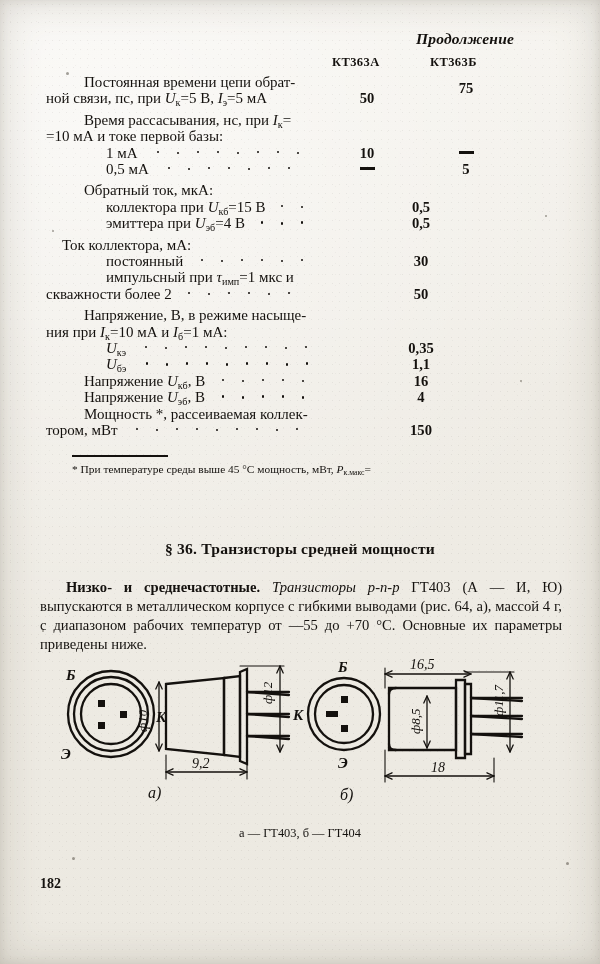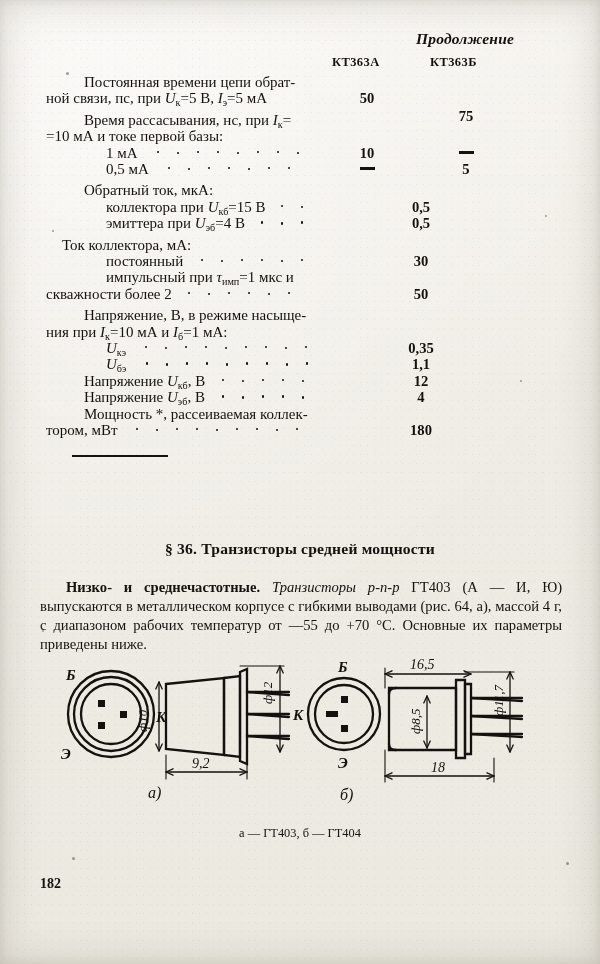--- a/index.html
+++ b/index.html
@@ -82,21 +82,21 @@
 
   <div class="tbl">
     <div class="cont">Продолжение</div>
     <div class="colhead colA">КТ363А</div>
     <div class="colhead colB">КТ363Б</div>
     <div class="rows" id="rows">
         <div class="row">
           <div class="lbl" style="left: 84px; top: 0px;">Постоянная времени цепи обрат-</div>
           <div class="lbl" style="left: 46px; top: 16.4px;">ной связи, пс, при <i class="it">U</i><sub>к</sub>=5 В, <i class="it">I</i><sub>э</sub>=5 мА</div>
           <div class="val vA" style="top: 16.4px;">50</div>
-          <div class="val vB" style="top: 34px; text-align: center;">75</div>
+          <div class="val vB" style="top: 6px; text-align: center;">75</div>
         </div>
         <div class="row">
           <div class="lbl" style="left: 84px; top: 37.8px;">Время рассасывания, нс, при <i class="it">I</i><sub>к</sub>=</div>
           <div class="lbl" style="left: 46px; top: 54.2px;">=10 мА и токе первой базы:</div>
         </div>
         <div class="row">
           <div class="lbl" style="left: 106px; top: 70.6px;">1 мА</div>
           <div class="leaders" style="left: 149px; top: 70.6px; width: 169px;">
             <span style="left: 8px; top: 6px;"></span>
             <span style="left: 28px; top: 7px;"></span>
@@ -208,21 +208,21 @@
         </div>
         <div class="row">
           <div class="lbl" style="left: 84px; top: 298.8px;">Напряжение <i class="it">U</i><sub>кб</sub>, В</div>
           <div class="leaders" style="left: 214px; top: 298.8px; width: 104px;">
             <span style="left: 8px; top: 6px;"></span>
             <span style="left: 28px; top: 7px;"></span>
             <span style="left: 48px; top: 6px;"></span>
             <span style="left: 68px; top: 6px;"></span>
             <span style="left: 88px; top: 7px;"></span>
           </div>
-          <div class="val vSpan" style="top: 298.8px;">12</div>
+          <div class="val vSpan" style="top: 298.8px;">16</div>
         </div>
         <div class="row">
           <div class="lbl" style="left: 84px; top: 315.2px;">Напряжение <i class="it">U</i><sub>эб</sub>, В</div>
           <div class="leaders" style="left: 214px; top: 315.2px; width: 104px;">
             <span style="left: 8px; top: 6px;"></span>
             <span style="left: 28px; top: 7px;"></span>
             <span style="left: 48px; top: 6px;"></span>
             <span style="left: 68px; top: 6px;"></span>
             <span style="left: 88px; top: 7px;"></span>
           </div>
@@ -235,27 +235,28 @@
             <span style="left: 8px; top: 6px;"></span>
             <span style="left: 28px; top: 7px;"></span>
             <span style="left: 48px; top: 6px;"></span>
             <span style="left: 68px; top: 6px;"></span>
             <span style="left: 88px; top: 7px;"></span>
             <span style="left: 108px; top: 6px;"></span>
             <span style="left: 128px; top: 6px;"></span>
             <span style="left: 148px; top: 7px;"></span>
             <span style="left: 168px; top: 6px;"></span>
           </div>
-          <div class="val vSpan" style="top: 348px;">180</div>
+          <div class="val vSpan" style="top: 348px;">150</div>
         </div>
       </div>
   </div>
 
   <div class="fnrule"></div>
   <div class="fn">
+    <span id="fn1">* При температуре среды выше 45 °C мощность, мВт, <i class="it">P</i><sub>к.макс</sub>=</span>
   </div>
 
   <div class="sect">§ 36. Транзисторы средней мощности</div>
   <div class="para">
     <span class="ind"></span><b>Низко- и среднечастотные.</b>
     <i>Транзисторы p-n-p</i><span> ГТ403 (А — И, Ю) выпускаются в металлическом корпусе с гибкими выводами (рис. 64, а), массой 4 г, с диапазоном рабочих температур от —55 до +70 °C. Основные их параметры приведены ниже.</span>
   </div>
 
   <div class="figbox">
     <svg class="figsvg" width="512" height="165" viewBox="0 0 512 165">

